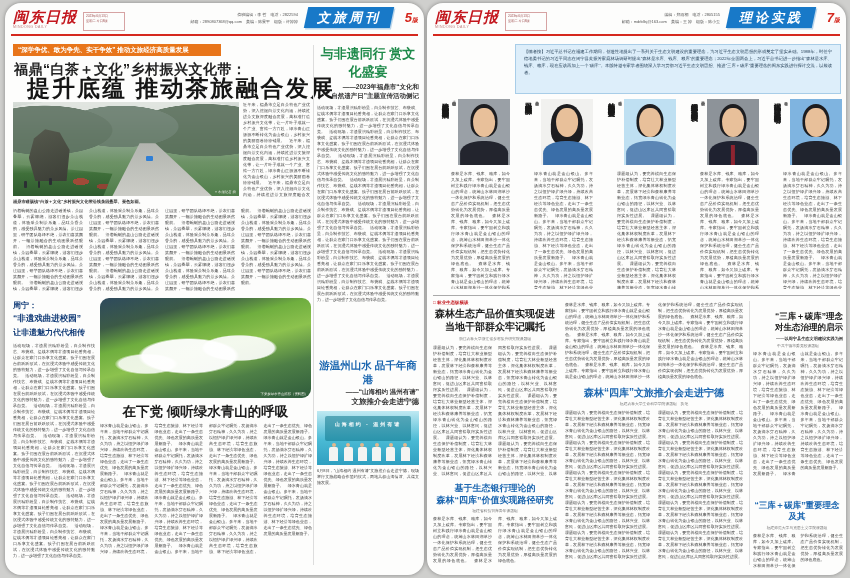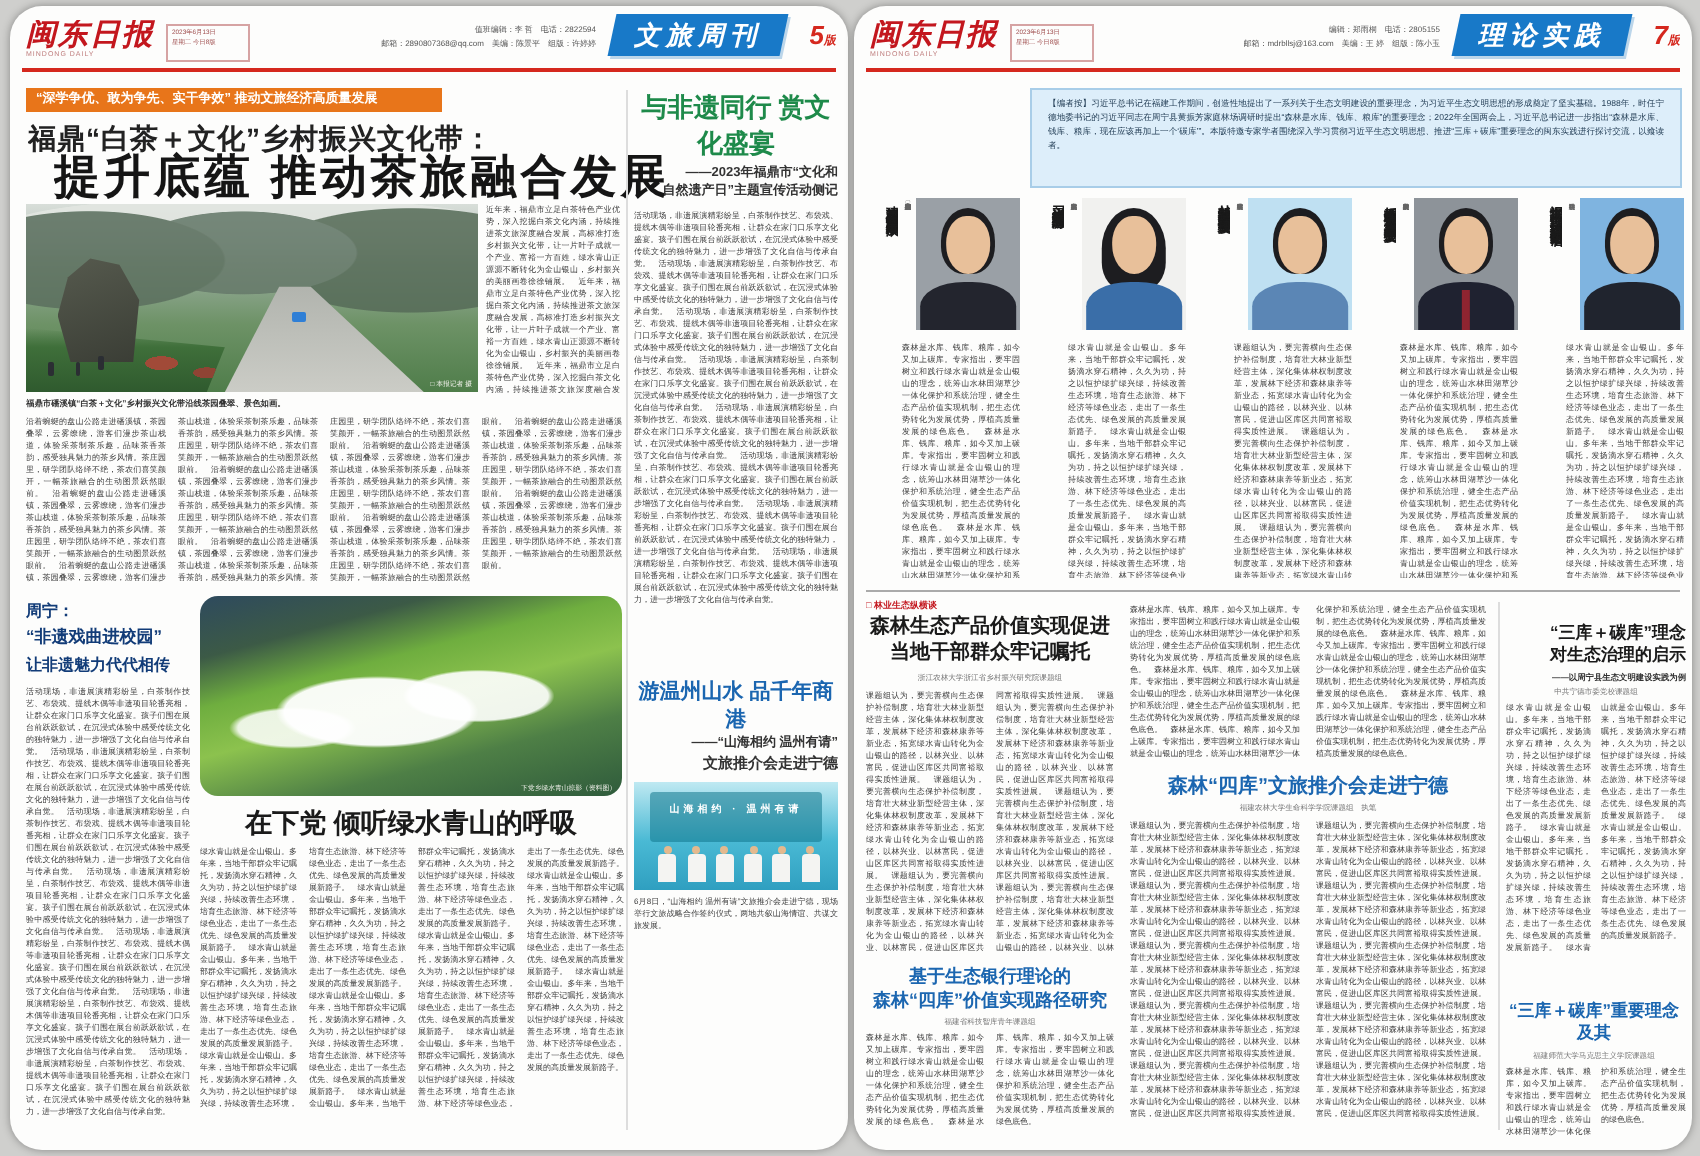--- a/index.html
+++ b/index.html
@@ -133,21 +133,21 @@
 
     <div class="abs vline" style="left:308px;top:42px;bottom:10px;"></div>
     <div class="abs" style="left:312px;top:42px;width:102px;height:290px;">
       <div class="h-green" style="font-size:13px;">与非遗同行  赏文化盛宴</div>
       <div class="sub" style="font-size:6.5px;margin-top:2px;">——2023年福鼎市“文化和</div>
       <div class="sub" style="font-size:6.5px;">自然遗产日”主题宣传活动侧记</div>
       <div class="t4" style="margin-top:4px;height:235px;overflow:hidden;">活动现场，非遗展演精彩纷呈，白茶制作技艺、布袋戏、提线木偶等非遗项目轮番亮相，让群众在家门口乐享文化盛宴。孩子们围在展台前跃跃欲试，在沉浸式体验中感受传统文化的独特魅力，进一步增强了文化自信与传承自觉。　活动现场，非遗展演精彩纷呈，白茶制作技艺、布袋戏、提线木偶等非遗项目轮番亮相，让群众在家门口乐享文化盛宴。孩子们围在展台前跃跃欲试，在沉浸式体验中感受传统文化的独特魅力，进一步增强了文化自信与传承自觉。　活动现场，非遗展演精彩纷呈，白茶制作技艺、布袋戏、提线木偶等非遗项目轮番亮相，让群众在家门口乐享文化盛宴。孩子们围在展台前跃跃欲试，在沉浸式体验中感受传统文化的独特魅力，进一步增强了文化自信与传承自觉。　活动现场，非遗展演精彩纷呈，白茶制作技艺、布袋戏、提线木偶等非遗项目轮番亮相，让群众在家门口乐享文化盛宴。孩子们围在展台前跃跃欲试，在沉浸式体验中感受传统文化的独特魅力，进一步增强了文化自信与传承自觉。　活动现场，非遗展演精彩纷呈，白茶制作技艺、布袋戏、提线木偶等非遗项目轮番亮相，让群众在家门口乐享文化盛宴。孩子们围在展台前跃跃欲试，在沉浸式体验中感受传统文化的独特魅力，进一步增强了文化自信与传承自觉。　活动现场，非遗展演精彩纷呈，白茶制作技艺、布袋戏、提线木偶等非遗项目轮番亮相，让群众在家门口乐享文化盛宴。孩子们围在展台前跃跃欲试，在沉浸式体验中感受传统文化的独特魅力，进一步增强了文化自信与传承自觉。　活动现场，非遗展演精彩纷呈，白茶制作技艺、布袋戏、提线木偶等非遗项目轮番亮相，让群众在家门口乐享文化盛宴。孩子们围在展台前跃跃欲试，在沉浸式体验中感受传统文化的独特魅力，进一步增强了文化自信与传承自觉。　活动现场，非遗展演精彩纷呈，白茶制作技艺、布袋戏、提线木偶等非遗项目轮番亮相，让群众在家门口乐享文化盛宴。孩子们围在展台前跃跃欲试，在沉浸式体验中感受传统文化的独特魅力，进一步增强了文化自信与传承自觉。</div>
 
     </div>
     <div class="abs" style="left:312px;top:336px;width:102px;height:230px;">
-      <div class="h-blue" style="font-size:10.5px;">游温州山水  品千年商港</div>
+      <div class="h-blue" style="font-size:10.5px;margin-top:20px;">游温州山水  品千年商港</div>
       <div class="sub" style="font-size:6.5px;margin-top:1px;">——“山海相约 温州有请”</div>
       <div class="sub" style="font-size:7.5px;">文旅推介会走进宁德</div>
       <div class="photo-wz" style="position:relative;margin-top:4px;width:102px;height:54px;overflow:hidden;">
         <div class="stage"></div>
         <div class="stage-title">山海相约 · 温州有请</div>
         <div class="person" style="left:12%;"></div>
         <div class="person" style="left:26%;"></div>
         <div class="person" style="left:40%;"></div>
         <div class="person" style="left:54%;"></div>
         <div class="person" style="left:68%;"></div>

